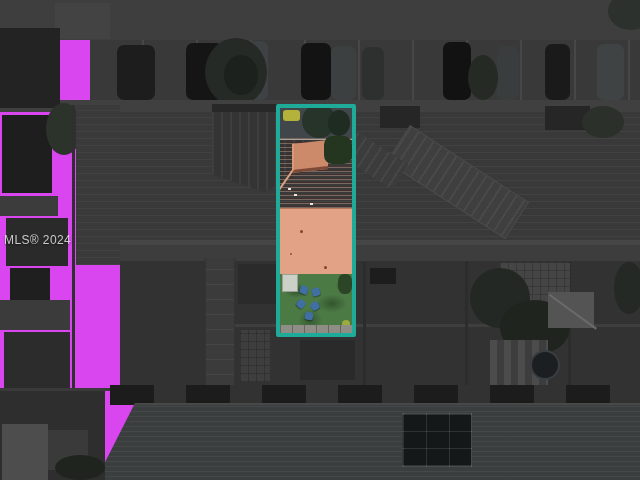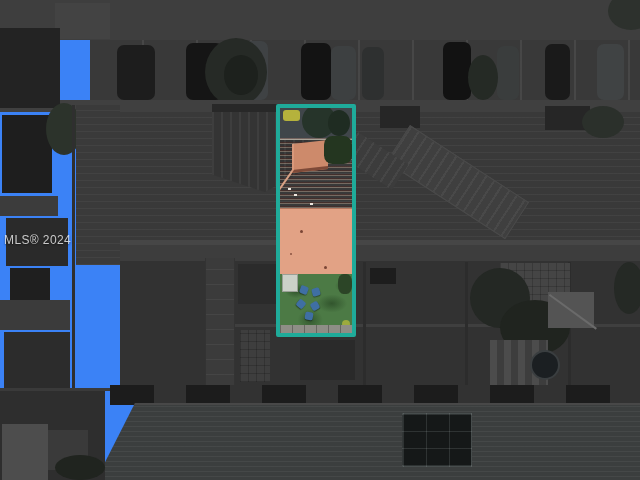--- a/index.html
+++ b/index.html
@@ -1,16 +1,16 @@
 <!DOCTYPE html>
 <html style="--hl: #1FAB9A; --lawn: #4C7A45;"><head>
 <meta charset="utf-8">
 <style>
   html,body{margin:0;padding:0;background:#202020;}
-  .photo{position:relative;width:640px;height:480px;background:#3b82f6;overflow:hidden;
+  .photo{position:relative;width:640px;height:480px;background:#d946ef;overflow:hidden;
          font-family:"Liberation Sans",sans-serif;}
   .a{position:absolute;}
   .blob{border-radius:50%;}
   .car{border-radius:7px;}
   
   .pklines{background-image:repeating-linear-gradient(90deg,transparent 0 52px,rgba(255,255,255,.07) 52px 54px);}
   .ridgeH{background-image:repeating-linear-gradient(0deg,rgba(255,255,255,.045) 0 1px,transparent 1px 7px);}
   .ridgeH2{background-image:repeating-linear-gradient(0deg,rgba(255,255,255,.05) 0 1px,transparent 1px 5px);}
   .ridgeV{background-image:repeating-linear-gradient(90deg,rgba(255,255,255,.05) 0 2px,transparent 2px 9px);}
   .grid{background-image:repeating-linear-gradient(90deg,rgba(0,0,0,.18) 0 1px,transparent 1px 8px),

